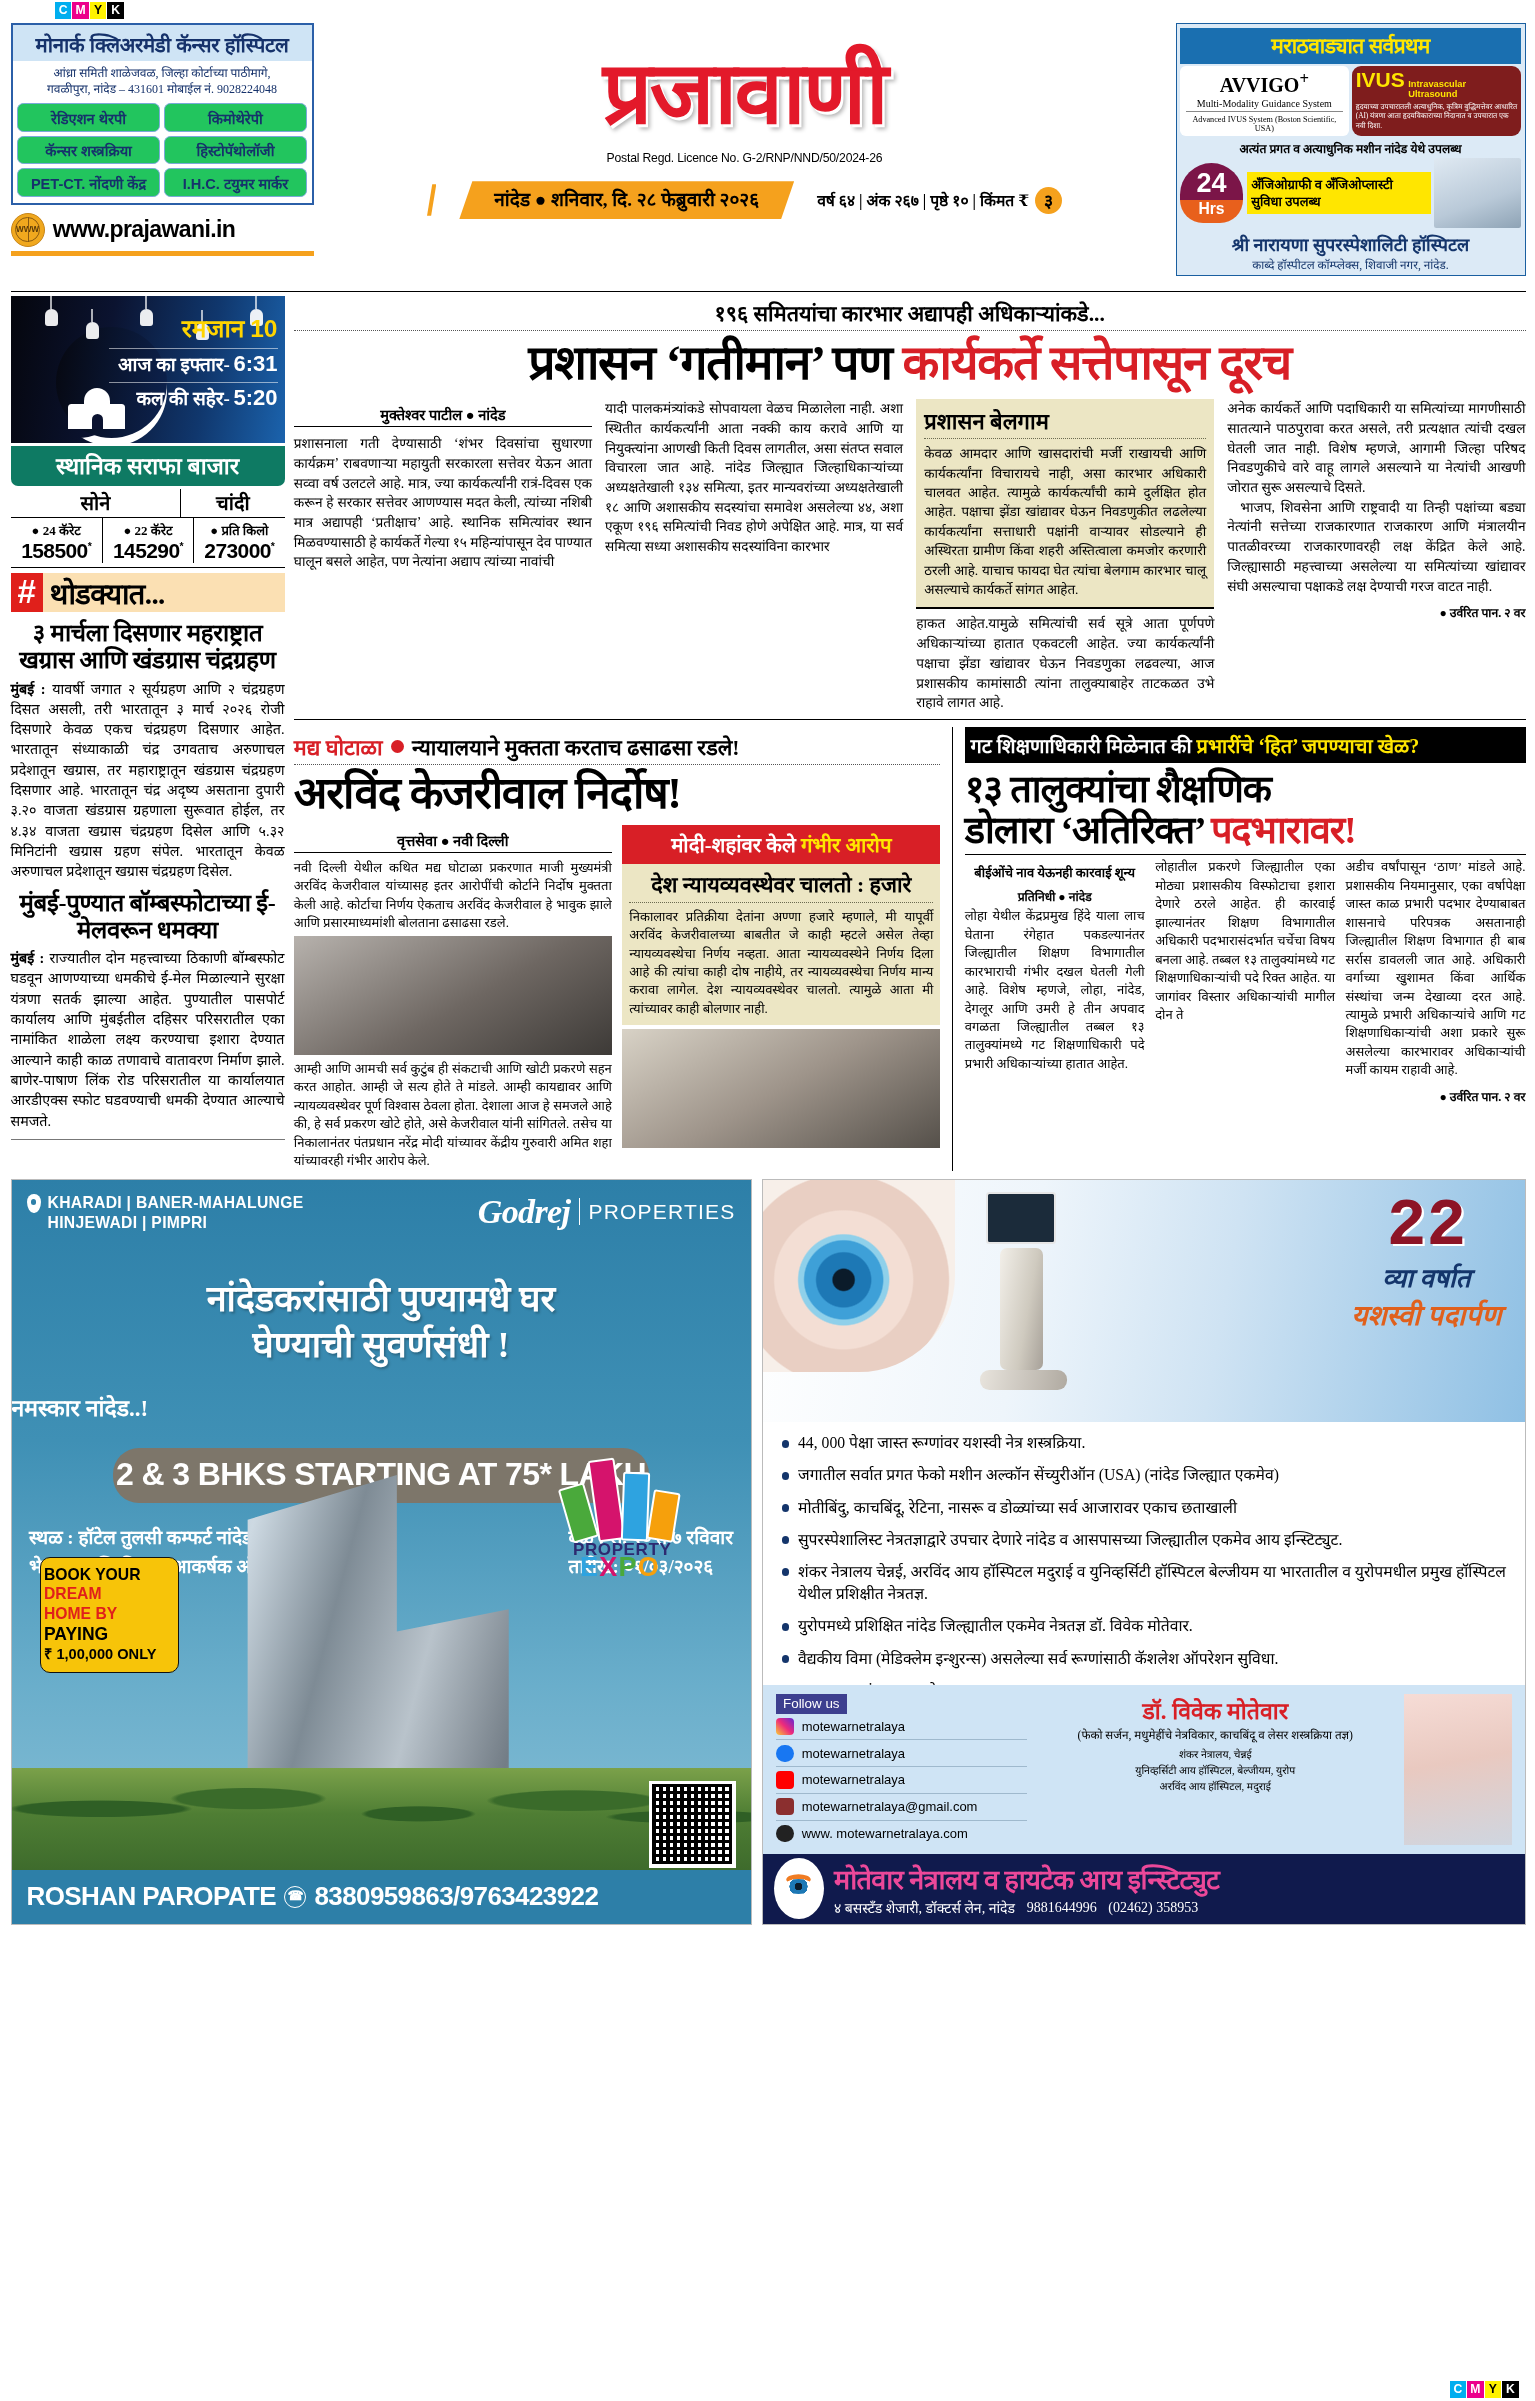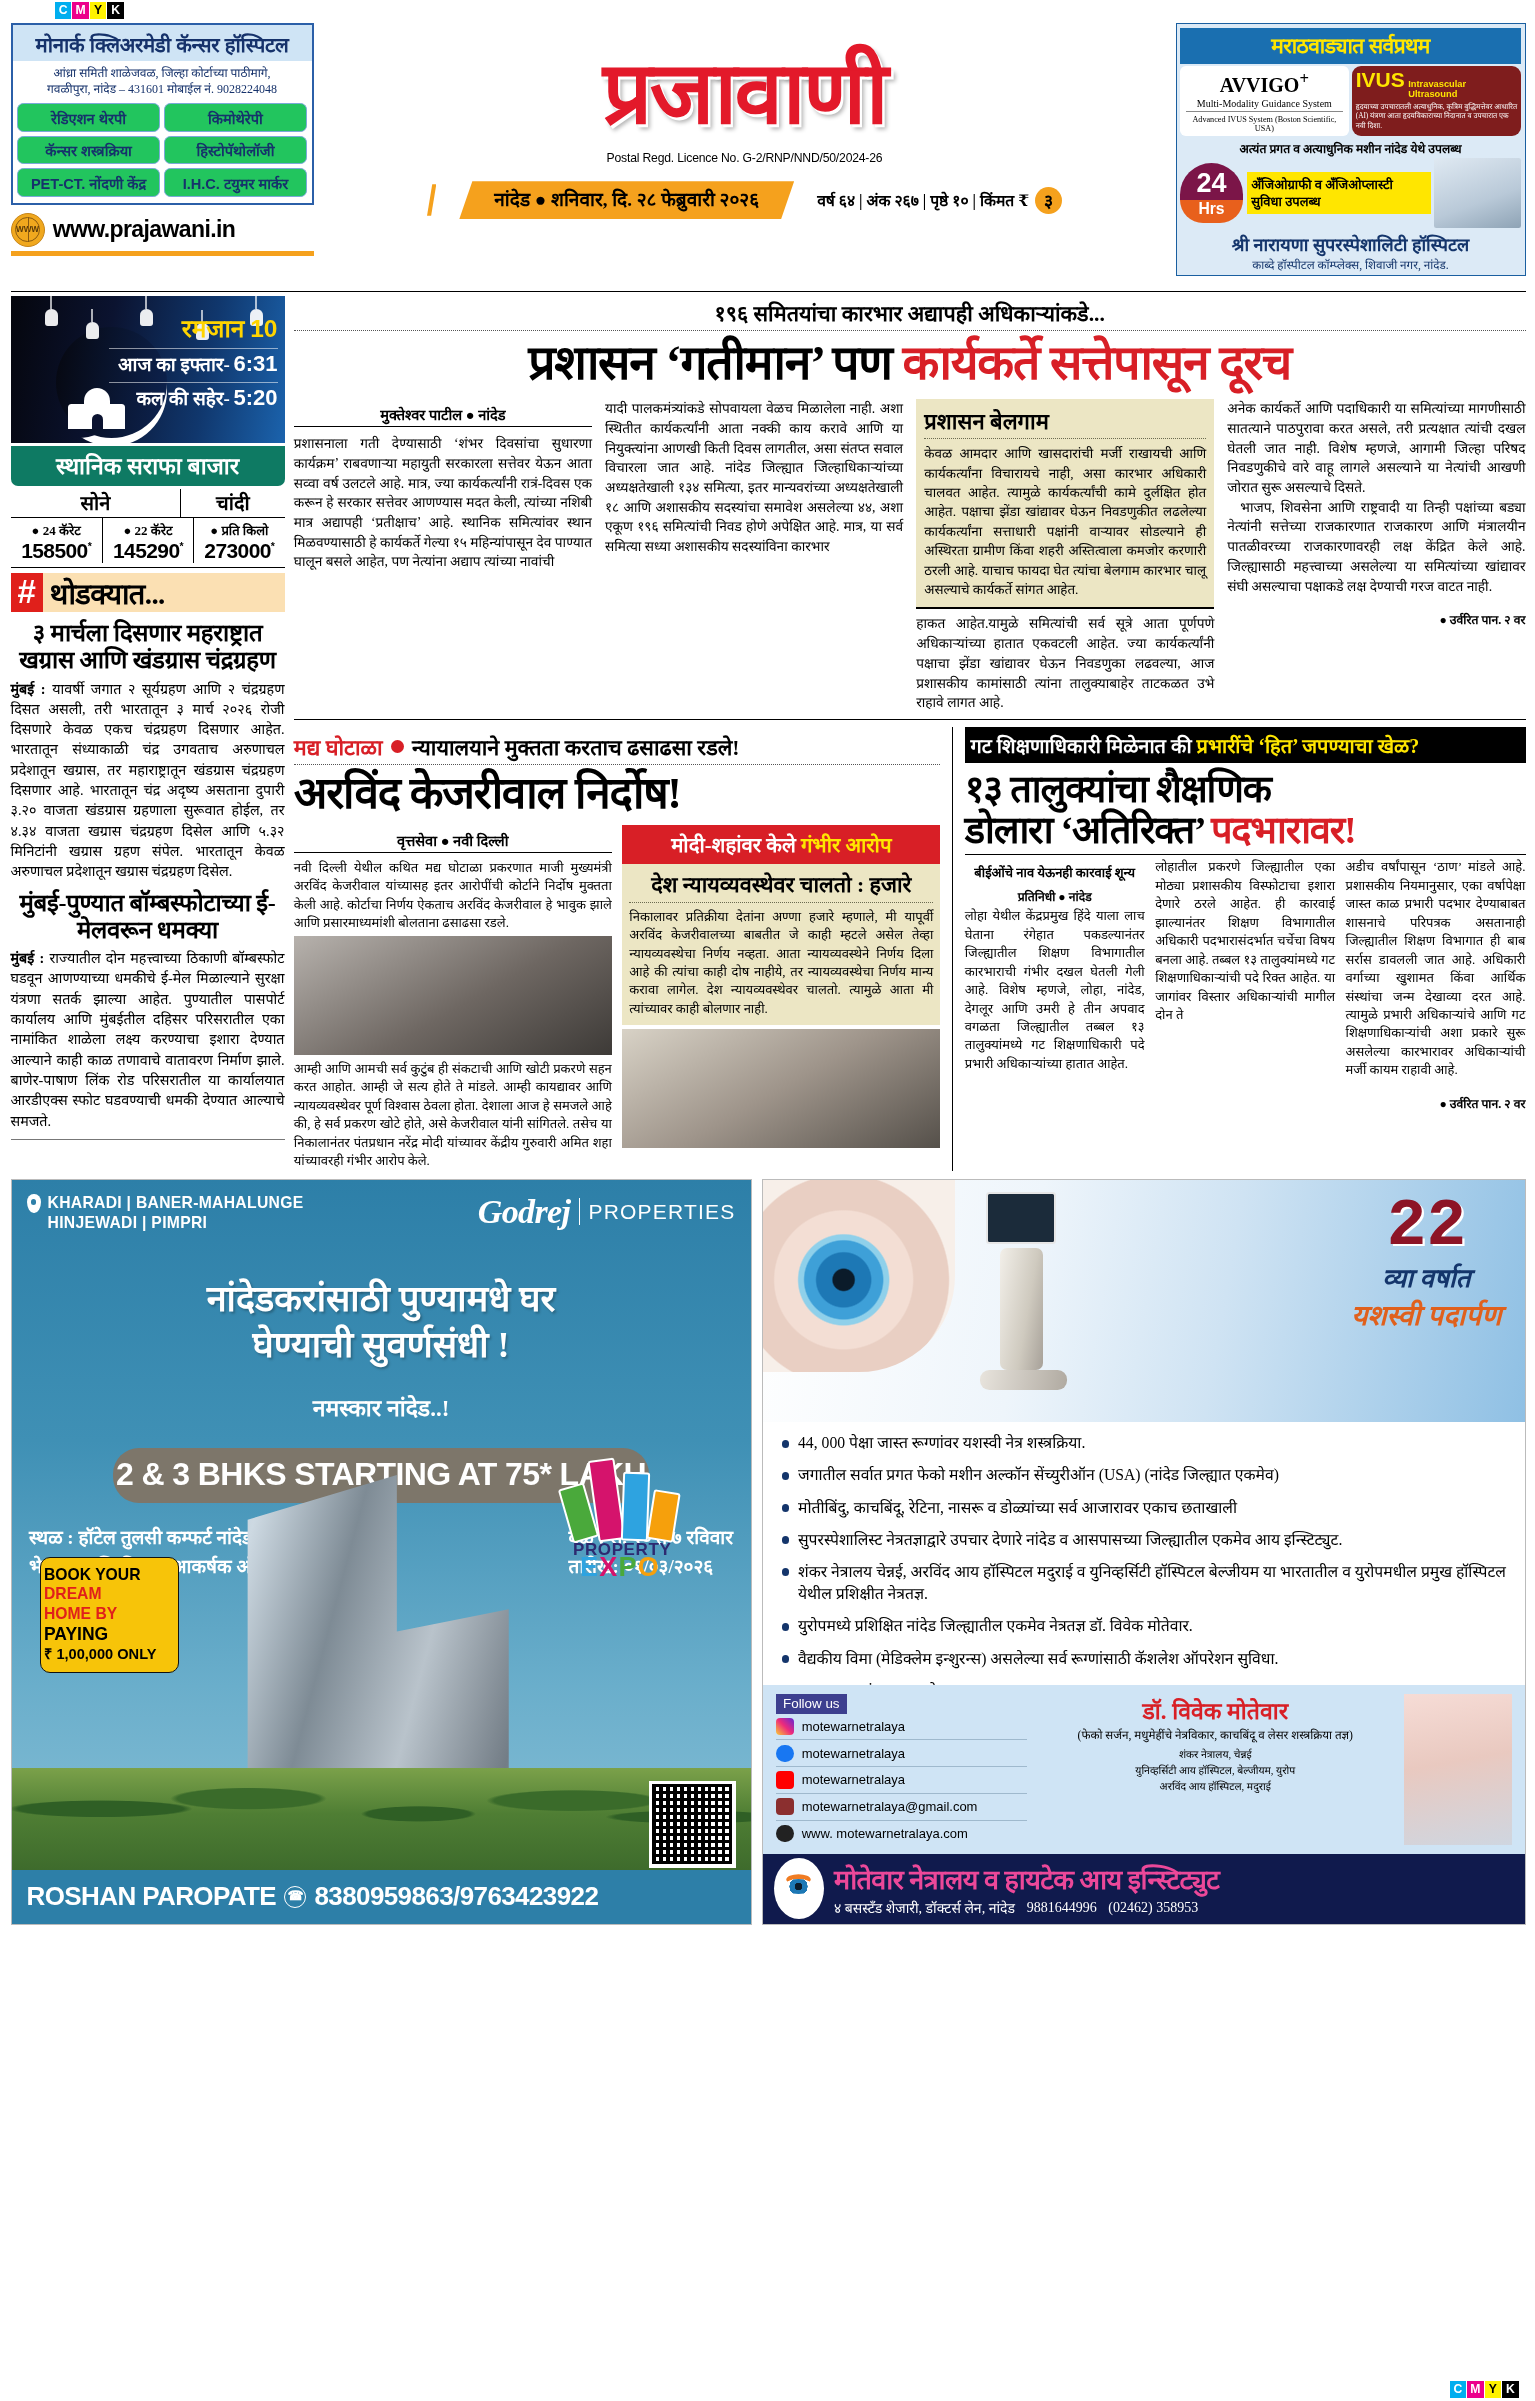--- a/index.html
+++ b/index.html
@@ -159,21 +159,21 @@
   .lead-cols { display: grid; grid-template-columns: repeat(4, 1fr); gap: 13px; margin-top: 4.7px; }
   .lead-cols p { font-size: 13.7px; line-height: 1.44; text-align: justify; }
   .lead-cols p + p { text-indent: 13px; }
   .lead-cols .colbox { position: relative; }
 
   .boxed { background: #ece6c4; border-bottom: 2.3px solid #000; padding: 5.8px 8.2px 7px; }
   .boxed h4 { font-weight: bold; font-size: 22px; padding-bottom: 3.5px; }
   .boxed .dots { border-top: 1.7px dotted #6b6b50; margin-bottom: 4.7px; }
   .boxed p { font-size: 13.4px; line-height: 1.45; text-align: justify; }
 
-  .contd { text-align: right; font-size: 12.2px; font-weight: bold; margin-top: 15px; }
+  .contd { text-align: right; font-size: 12.2px; font-weight: bold; margin-top: 8px; }
 
   
   .tier2 { display: flex; gap: 11.7px; margin-top: 7px; }
   .t2-left { flex: 1 1 53%; }
   .t2-right{ flex: 1 1 47%; border-left: 1.7px solid #000; padding-left: 11.7px; }
 
   .flag-line { display: flex; align-items: center; gap: 8.2px; padding: 4.7px 0 3.5px; }
   .flag-line .tag { color: #d81f26; font-weight: bold; font-size: 21.6px; }
   .flag-line .dot { width: 13px; height: 13px; border-radius: 50%; background: #d81f26; flex: none; }
   .flag-line .txt { font-weight: bold; font-size: 21.6px; }
@@ -211,21 +211,21 @@
   .pin { width: 14px; height: 18.7px; background: #fff; border-radius: 7px 7px 7px 7px/8.2px 8.2px 11.7px 11.7px;
          position: relative; flex: none; margin-top: 1.2px; }
   .pin:after { content:""; position:absolute; left:4.1px; top:4.7px; width:5.8px; height:5.8px; border-radius:50%;
                background:#2d7fa8; }
   .gj-brand { text-align: right; color: #fff; display: flex; align-items: center; gap: 8.2px; }
   .gj-brand .g { font-family: "Liberation Serif", serif; font-style: italic; font-weight: bold; font-size: 34px; letter-spacing: -0.6px; }
   .gj-brand .bar { width: 1.7px; height: 27px; background: #fff; }
   .gj-brand .p { font-family: "Liberation Sans", sans-serif; font-size: 21px; letter-spacing: 1.2px; }
   .gj-h1 { text-align: center; color: #fff; font-weight: bold; font-size: 36px; line-height: 1.28; margin-top: 43px;
            text-shadow: 1.7px 1.7px 2.3px rgba(0,0,0,.25); }
-  .gj-h2 { text-align: center; color: #fff; font-weight: bold; font-size: 23px; margin-top: 23px; }
+  .gj-h2 { color: #fff; font-weight: bold; font-size: 23px; margin-top: 23px; }
   .gj-pill { margin: 24.5px auto 0; width: 536px; background: #7d766a; color: #fff; border-radius: 26px;
              text-align: center; font-family: "Liberation Sans", sans-serif; font-weight: bold; font-size: 32px;
              padding: 8.2px 0 10.5px; letter-spacing: -0.6px; }
   .gj-info { display: flex; justify-content: space-between; color: #fff; font-weight: bold; font-size: 19px;
              padding: 21px 17.5px 0; line-height: 1.5; }
   .gj-info .right { text-align: left; }
   .tower { position: absolute; left: 169px; bottom: 76px; width: 373px; height: 373px;
            background: linear-gradient(105deg,#9fc0d6 0%,#cdd9e2 18%,#7e8b95 40%,#b9c3cb 62%,#737d86 85%,#9aa5ad 100%);
            clip-path: polygon(18% 12%, 58% 0%, 58% 42%, 88% 36%, 88% 100%, 18% 100%); }
   .greens { position: absolute; left: 0; right: 0; bottom: 54px; height: 102px;

